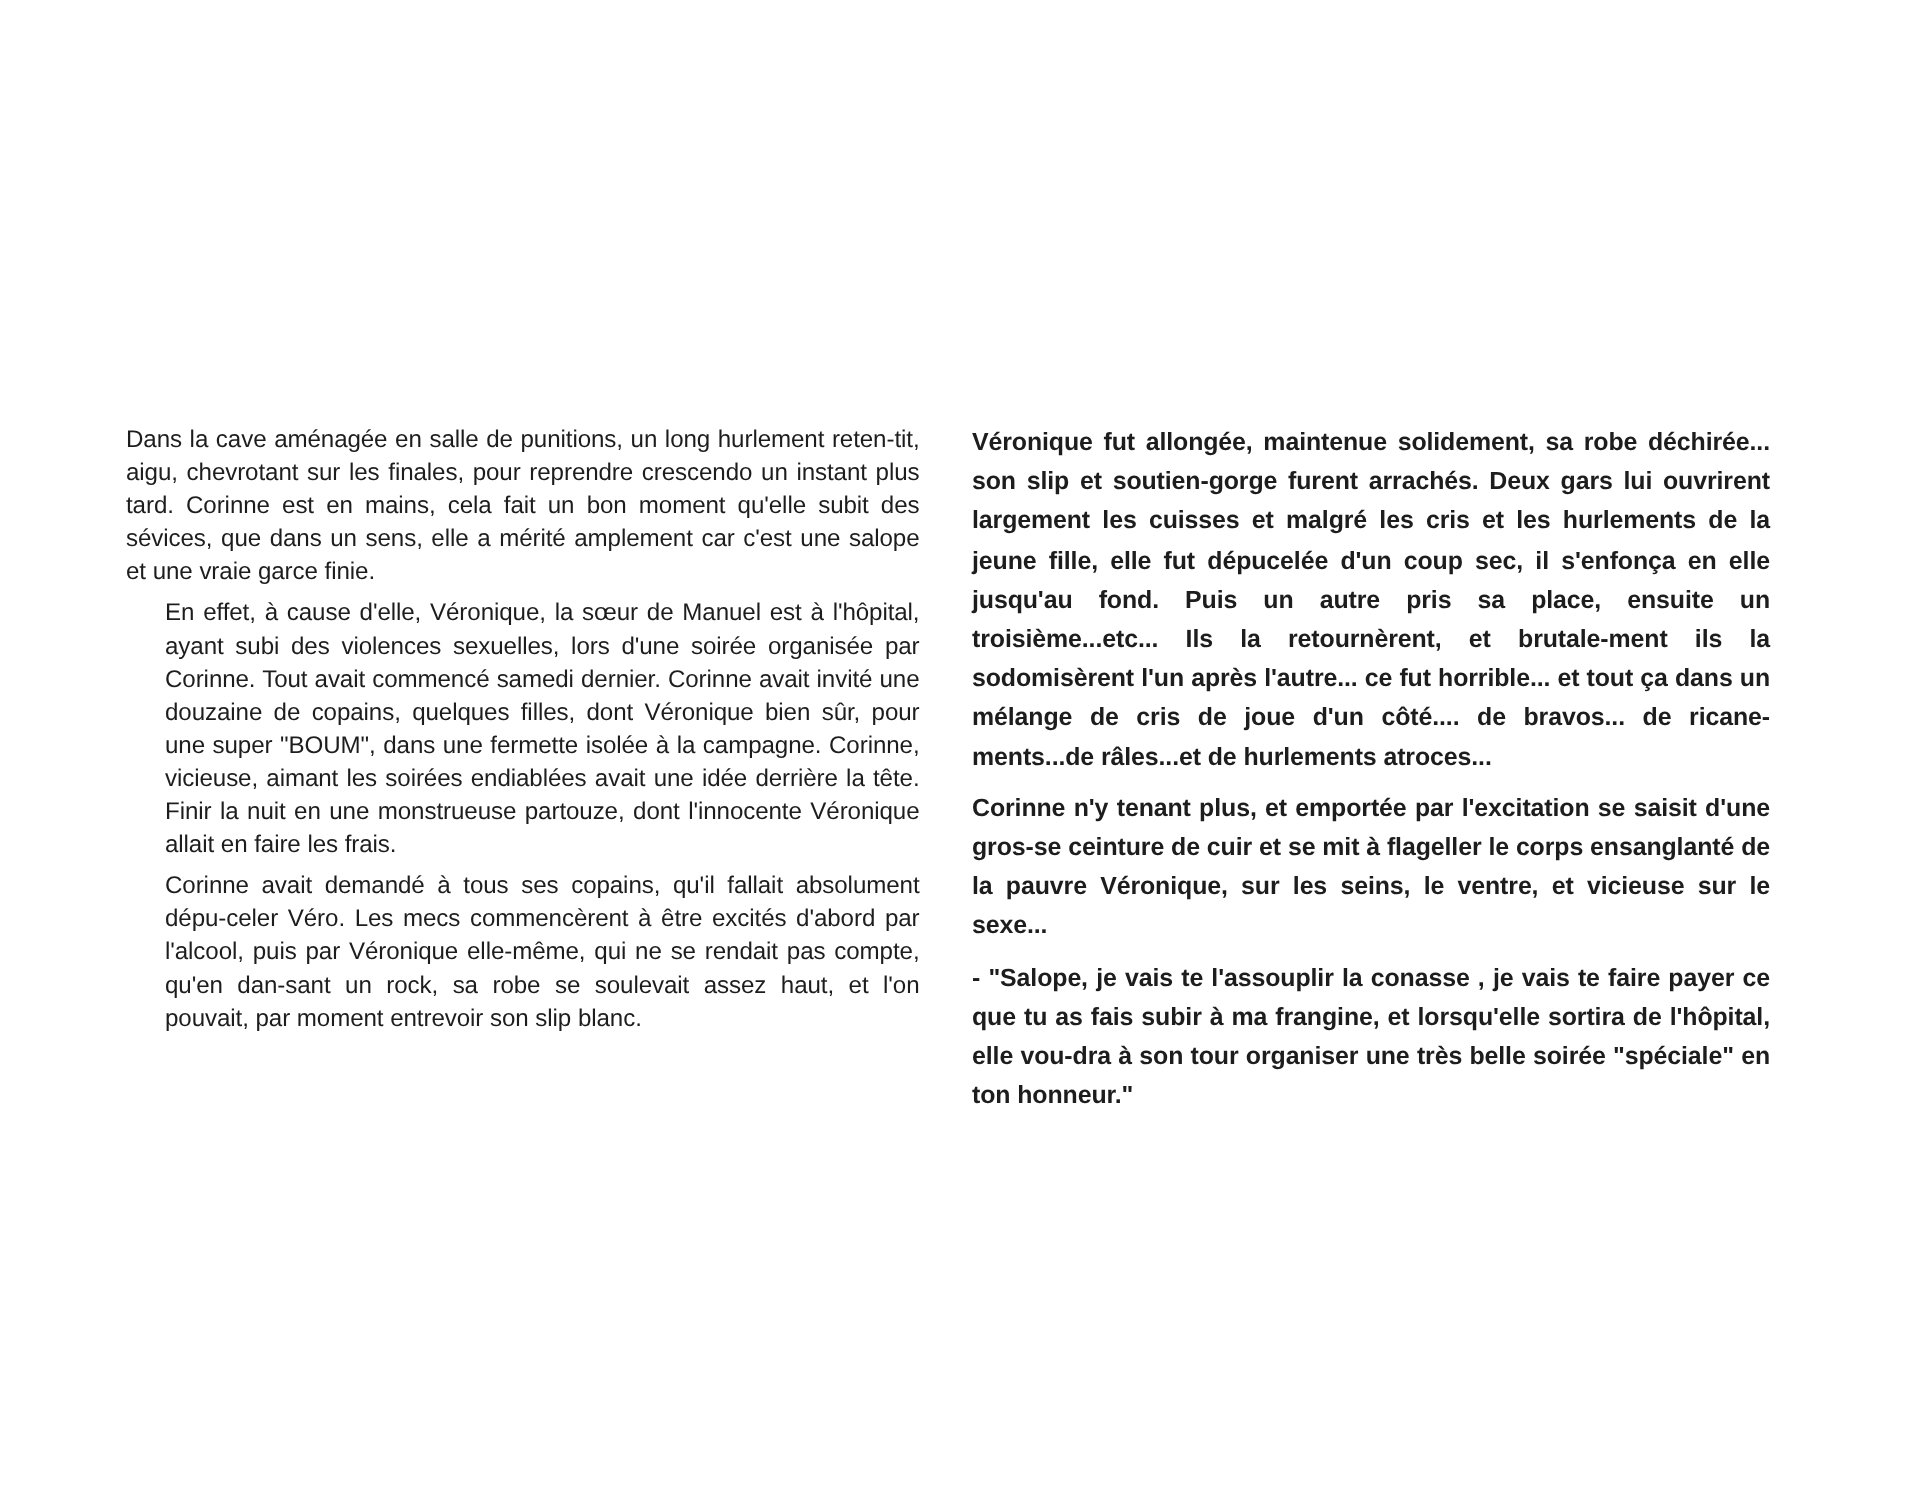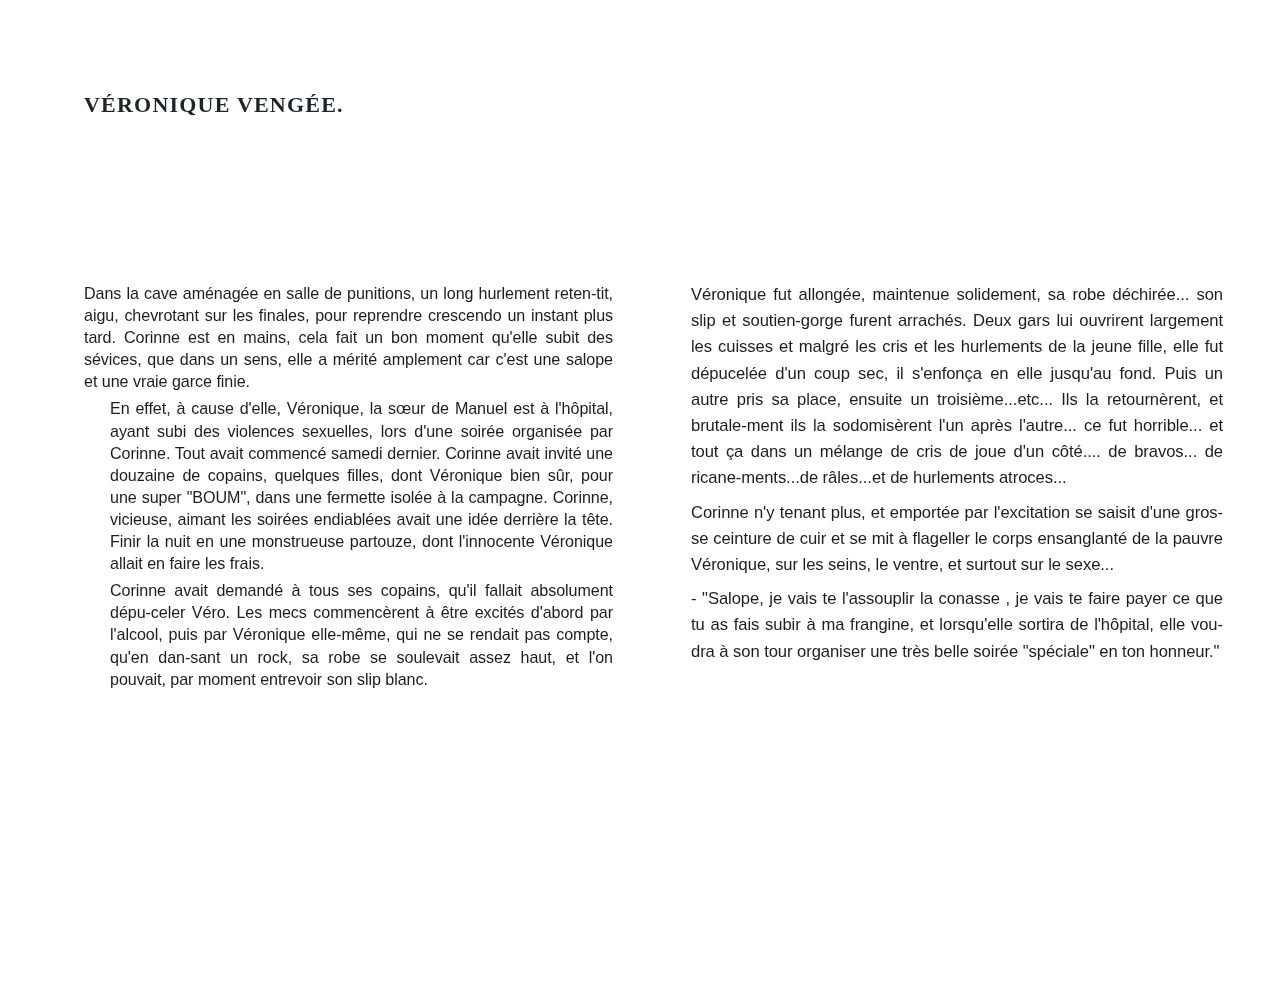--- a/index.html
+++ b/index.html
@@ -51,22 +51,23 @@
     position: absolute;
     top: 282px;
   }
 
   .column-left {
     left: 84px;
     width: 529px;
   }
 
   .column-right {
-    left: 691px;
+    left: 648px;
     width: 532px;
+    font-weight: bold;
   }
 
   .para {
     margin: 0;
     text-align: justify;
     text-justify: inter-word;
     color: #1d1d1d;
     hyphens: manual;
   }
 
@@ -96,30 +97,29 @@
   .para:last-child,
   .para {
     text-align-last: left;
   }
 </style>
 </head>
 <body>
 
 <div class="page">
 
-  <h1 class="page-title">VÉRONIQUE VENGÉE.</h1>
 
   <div class="columns">
 
     <div class="column column-left">
       <p class="para">Dans la cave aménagée en salle de punitions, un long hurlement reten-tit, aigu, chevrotant sur les finales, pour reprendre crescendo un instant plus tard. Corinne est en mains, cela fait un bon moment qu'elle subit des sévices, que dans un sens, elle a mérité amplement car c'est une salope et une vraie garce finie.</p>
       <p class="para">En effet, à cause d'elle, Véronique, la sœur de Manuel est à l'hôpital, ayant subi des violences sexuelles, lors d'une soirée organisée par Corinne. Tout avait commencé samedi dernier. Corinne avait invité une douzaine de copains, quelques filles, dont Véronique bien sûr, pour une super "BOUM", dans une fermette isolée à la campagne. Corinne, vicieuse, aimant les soirées endiablées avait une idée derrière la tête. Finir la nuit en une monstrueuse partouze, dont l'innocente Véronique allait en faire les frais.</p>
       <p class="para">Corinne avait demandé à tous ses copains, qu'il fallait absolument dépu-celer Véro. Les mecs commencèrent à être excités d'abord par l'alcool, puis par Véronique elle-même, qui ne se rendait pas compte, qu'en dan-sant un rock, sa robe se soulevait assez haut, et l'on pouvait, par moment entrevoir son slip blanc.</p>
     </div>
 
     <div class="column column-right">
       <p class="para">Véronique fut allongée, maintenue solidement, sa robe déchirée... son slip et soutien-gorge furent arrachés. Deux gars lui ouvrirent largement les cuisses et malgré les cris et les hurlements de la jeune fille, elle fut dépucelée d'un coup sec, il s'enfonça en elle jusqu'au fond. Puis un autre pris sa place, ensuite un troisième...etc... Ils la retournèrent, et brutale-ment ils la sodomisèrent l'un après l'autre... ce fut horrible... et tout ça dans un mélange de cris de joue d'un côté.... de bravos... de ricane-ments...de râles...et de hurlements atroces...</p>
-      <p class="para">Corinne n'y tenant plus, et emportée par l'excitation se saisit d'une gros-se ceinture de cuir et se mit à flageller le corps ensanglanté de la pauvre Véronique, sur les seins, le ventre, et surtout sur le sexe...</p>
+      <p class="para">Corinne n'y tenant plus, et emportée par l'excitation se saisit d'une gros-se ceinture de cuir et se mit à flageller le corps ensanglanté de la pauvre Véronique, sur les seins, le ventre, et vicieuse sur le sexe...</p>
       <p class="para">- "Salope, je vais te l'assouplir la conasse , je vais te faire payer ce que tu as fais subir à ma frangine, et lorsqu'elle sortira de l'hôpital, elle vou-dra à son tour organiser une très belle soirée "spéciale" en ton honneur."</p>
     </div>
 
   </div>
 </div>
 
 </body></html>

